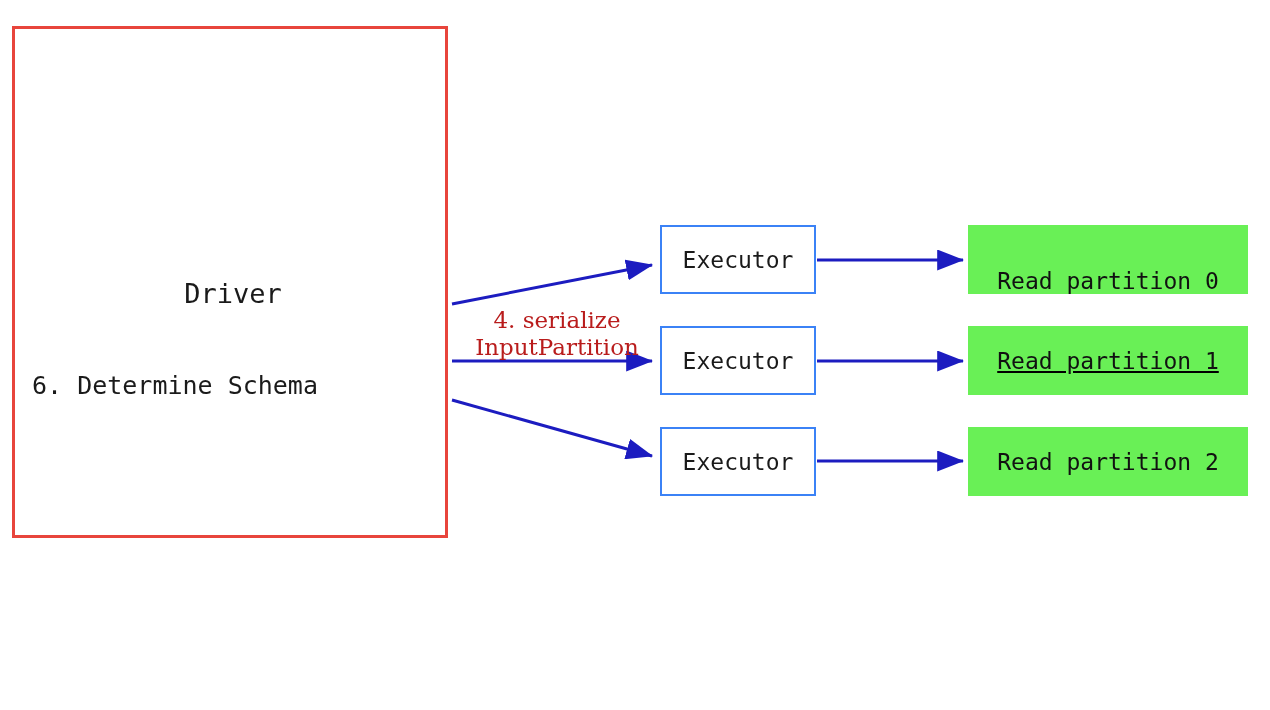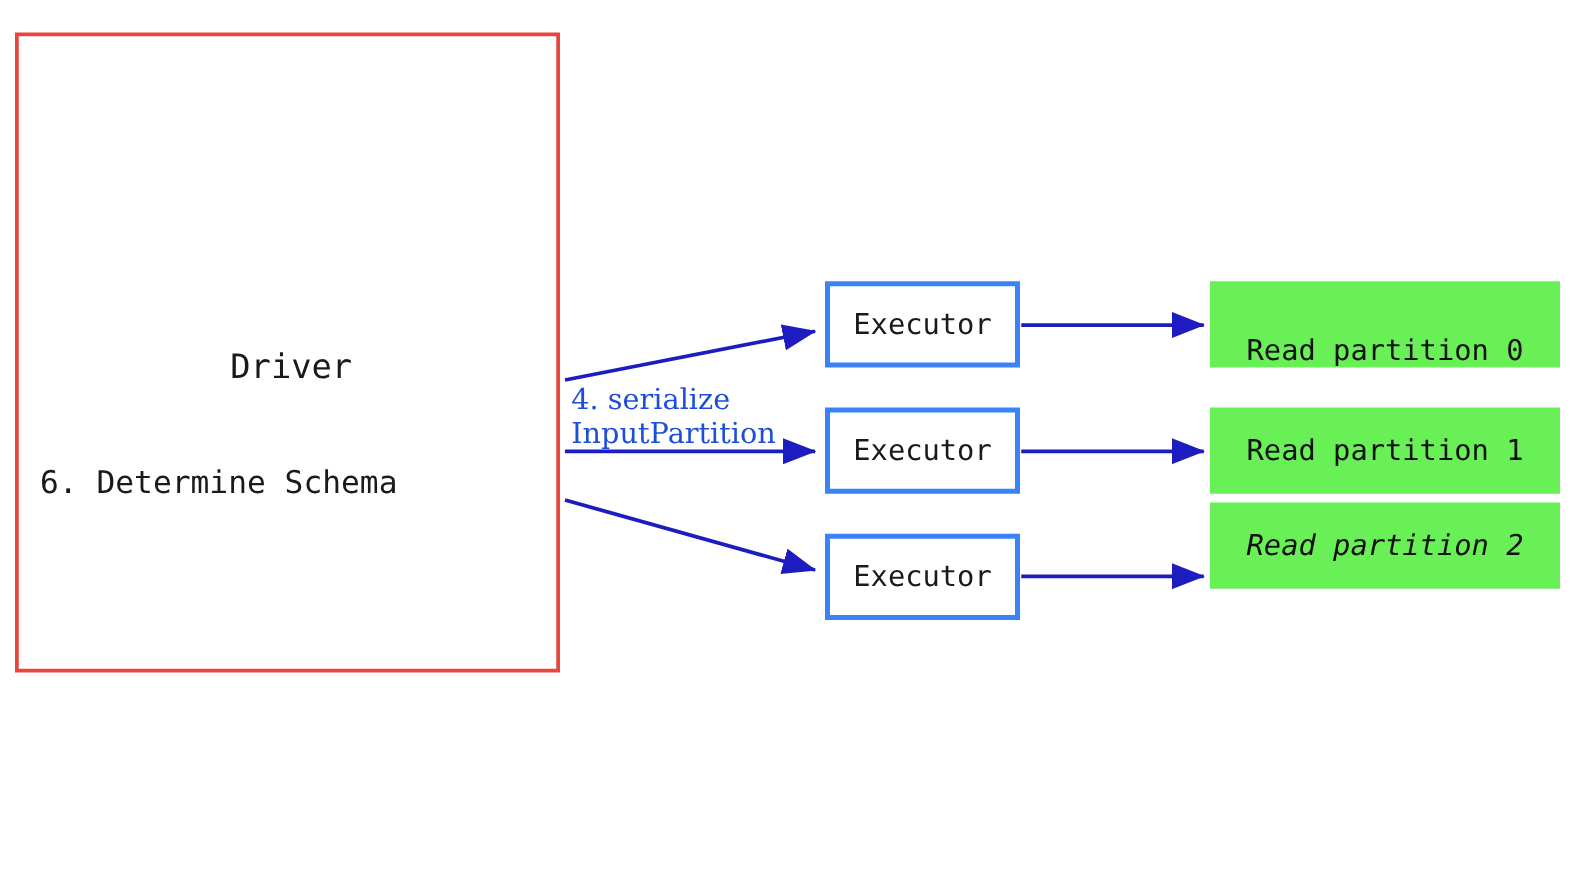--- a/index.html
+++ b/index.html
@@ -59,21 +59,21 @@
     line-height: 26px;
     color: #1a1a1a;
     white-space: pre;
   }
 
   
   .executor-box {
     position: absolute;
     width: 156px;
     height: 69px;
-    border: 4px solid #3b82f6;
+    border: 2px solid #3b82f6;
     background: #ffffff;
     box-sizing: border-box;
     display: flex;
     align-items: center;
     justify-content: center;
   }
   .executor-label {
     font-family: "DejaVu Sans Mono", monospace;
     font-size: 23px;
     color: #1a1a1a;
@@ -94,30 +94,31 @@
     align-items: center;
     justify-content: center;
   }
   .partition-label {
     font-family: "DejaVu Sans Mono", monospace;
     font-size: 23px;
     color: #111111;
     white-space: pre;
   }
   .part-1 { left: 968px; top: 225px; align-items: flex-end; }
-  .part-2 { left: 968px; top: 326px; }
-  .part-3 { left: 968px; top: 402px; font-style: italic; }
+  .part-2 { left: 968px; top: 326px; text-decoration: underline; }
+  .part-3 { left: 968px; top: 427px; }
 
   
   .edge-label {
     position: absolute;
     font-family: "DejaVu Serif", serif;
     font-size: 23px;
     line-height: 27px;
-    color: #1d4ed8;
+    color: #b91c1c;
+    text-align: center;
     white-space: pre;
   }
   .edge-label-serialize {
     left: 457px;
     top: 307px;
     width: 200px;
   }
   .edge-label-create {
     left: 822px;
     top: 307px;

